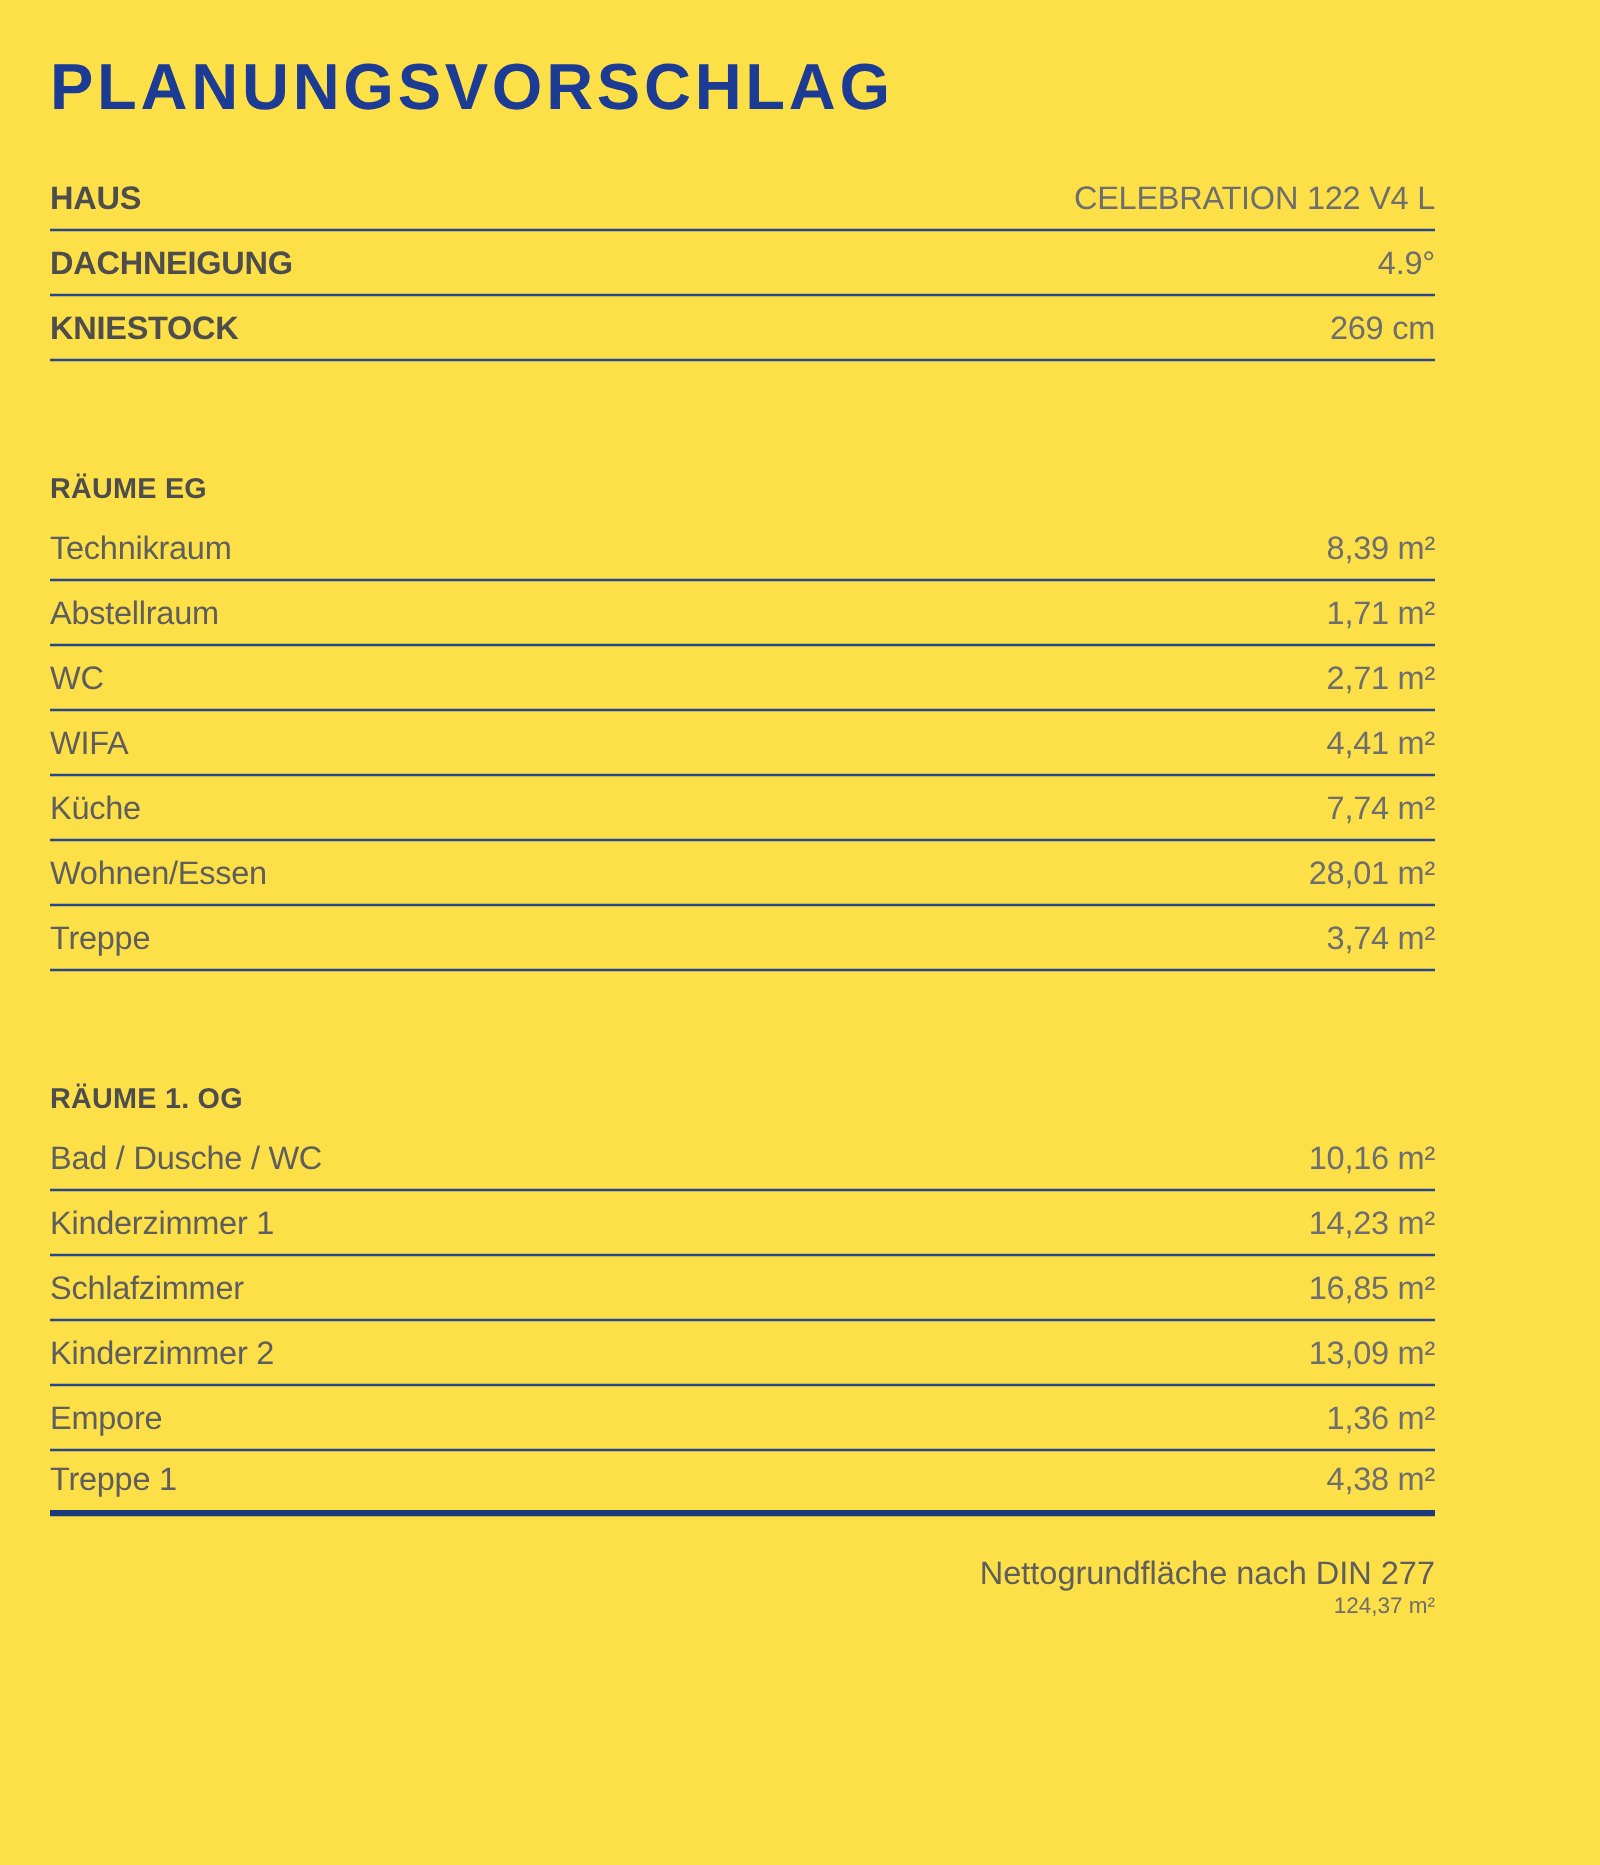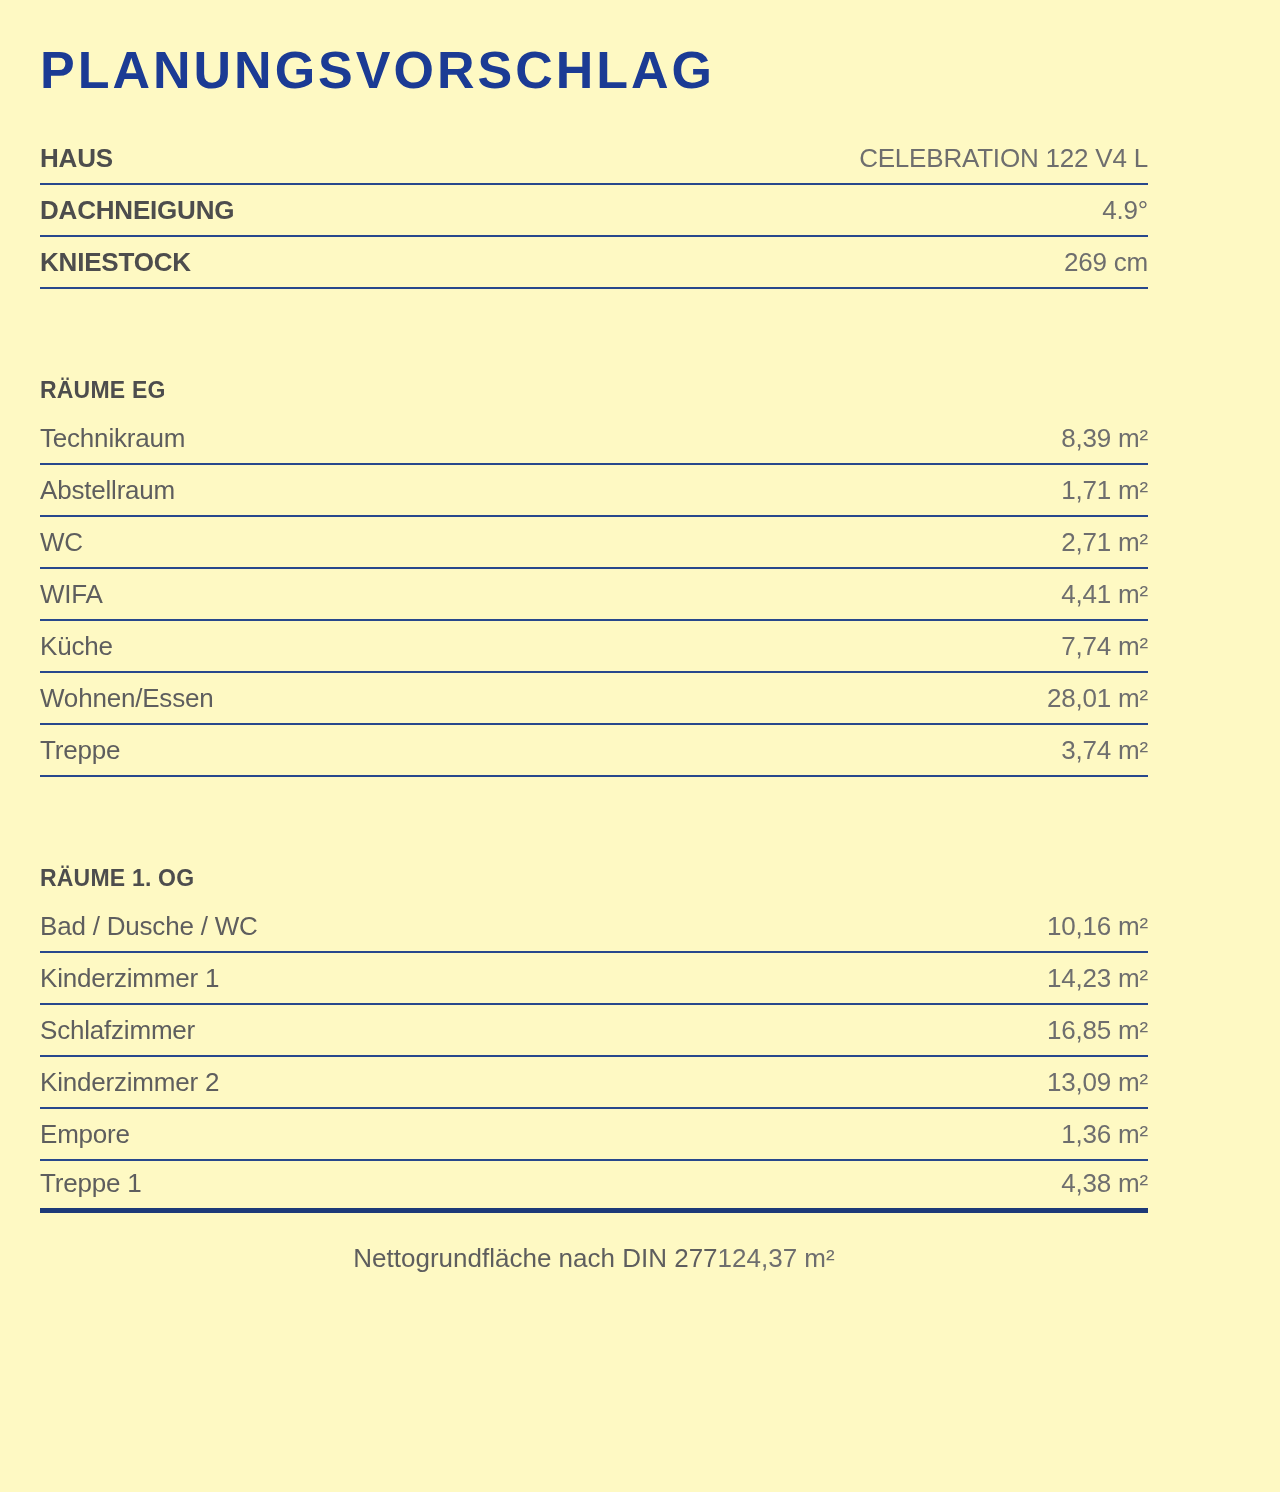--- a/index.html
+++ b/index.html
@@ -5,21 +5,21 @@
   html, body {
     margin: 0;
     padding: 0;
     background: #ffffff;
     font-family: "Liberation Sans", sans-serif;
   }
   .page {
     position: relative;
     width: 1280px;
     height: 1492px;
-    background: #fef9c3;
+    background: #fde047;
     box-sizing: border-box;
     padding: 42px 132px 0 40px; 
   }
   h1.doc-title {
     margin: 0 0 34px 0;
     font-size: 52px;
     line-height: 1.1;
     font-weight: 700;
     letter-spacing: 3px;
     color: #1b3b94;
@@ -58,30 +58,31 @@
   .section h2.section-title {
     margin: 0 0 8px 0;
     font-size: 23px;
     line-height: 30px;
     font-weight: 700;
     color: #4d4d4d;
     letter-spacing: 0.2px;
   }
   .total-row {
     display: flex;
-    justify-content: center;
+    justify-content: space-between;
     align-items: flex-end;
     margin-top: 30px;
+    flex-direction: column;
   }
   .total-row .label {
     font-size: 26px;
     color: #5e5e5e;
   }
   .total-row .value {
-    font-size: 26px;
+    font-size: 18px;
     color: #6e6e6e;
     white-space: nowrap;
   }
 </style>
 </head>
 <body>
 
 <div class="page">
 
   <h1 class="doc-title">PLANUNGSVORSCHLAG</h1>

